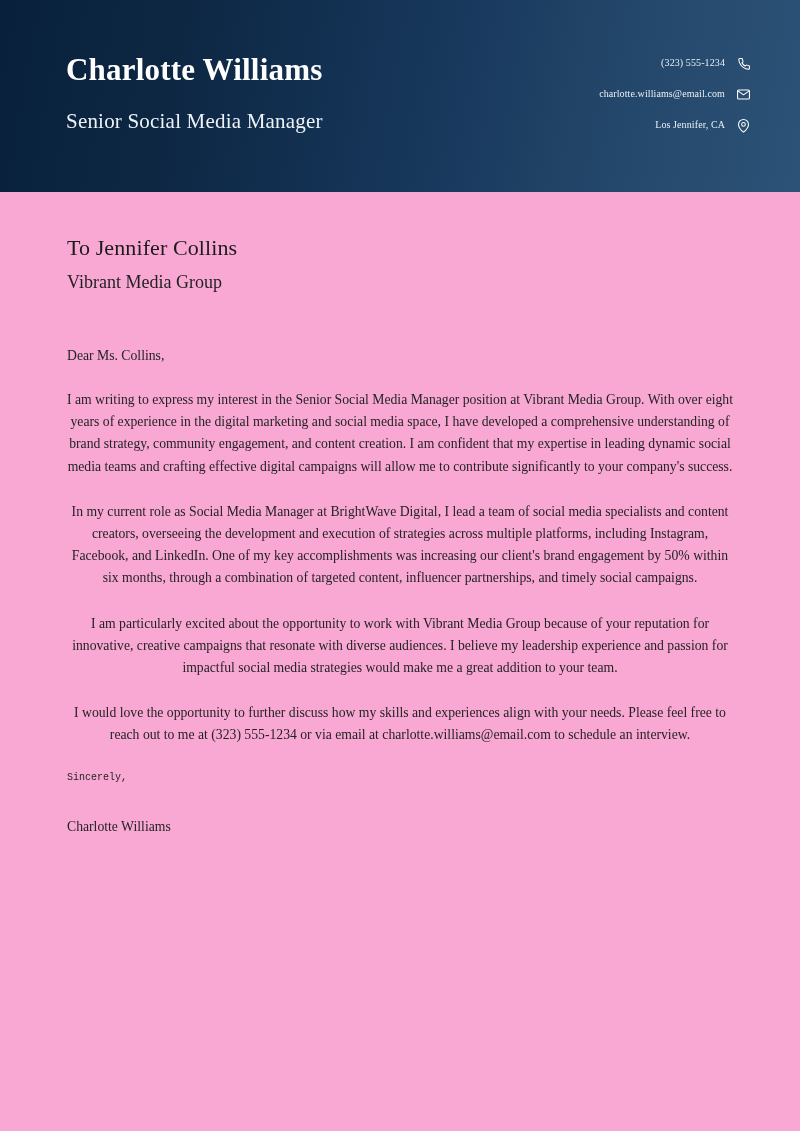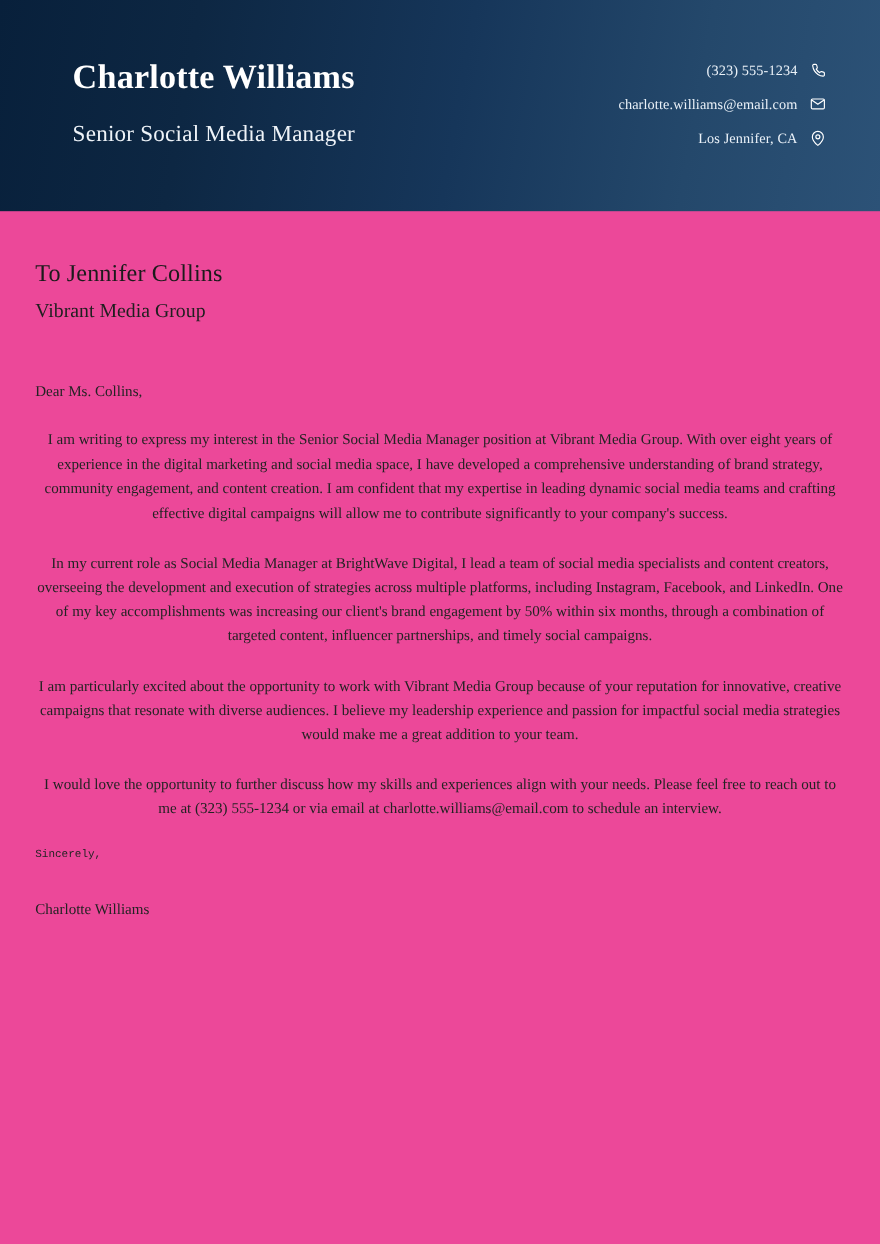--- a/index.html
+++ b/index.html
@@ -11,21 +11,21 @@
     height: 1131px;
     background: #ffffff;
     font-family: "Liberation Serif", "DejaVu Serif", serif;
     -webkit-font-smoothing: antialiased;
   }
 
   .page {
     position: relative;
     width: 800px;
     height: 1131px;
-    background: #ec4899;
+    background: #f9a8d4;
     overflow: hidden;
   }
 
   
   .header {
     position: relative;
     width: 800px;
     height: 192px;
     background: linear-gradient(100deg, #08203b 0%, #0d2743 22%, #16365a 52%, #24486b 78%, #2c5277 100%);
     box-sizing: border-box;
@@ -74,21 +74,21 @@
 
   .contact-row {
     display: flex;
     align-items: center;
     justify-content: flex-end;
     gap: 10px;
   }
 
   .contact-text {
     font-family: "Liberation Serif", "DejaVu Serif", serif;
-    font-size: 13px;
+    font-size: 10px;
     color: #eaf1f8;
     letter-spacing: 0.1px;
     white-space: nowrap;
     line-height: 1;
   }
 
   .contact-icon {
     width: 17px;
     height: 17px;
     flex: 0 0 17px;
@@ -98,21 +98,21 @@
   }
   .contact-icon svg {
     display: block;
     width: 15px;
     height: 15px;
   }
 
   
   .letter {
     box-sizing: border-box;
-    padding: 0 32px;
+    padding: 0 67px;
   }
 
   .recipient {
     padding-top: 43px;
   }
 
   .recipient-name {
     font-family: "Liberation Serif", "DejaVu Serif", serif;
     font-size: 22px;
     font-weight: 400;

